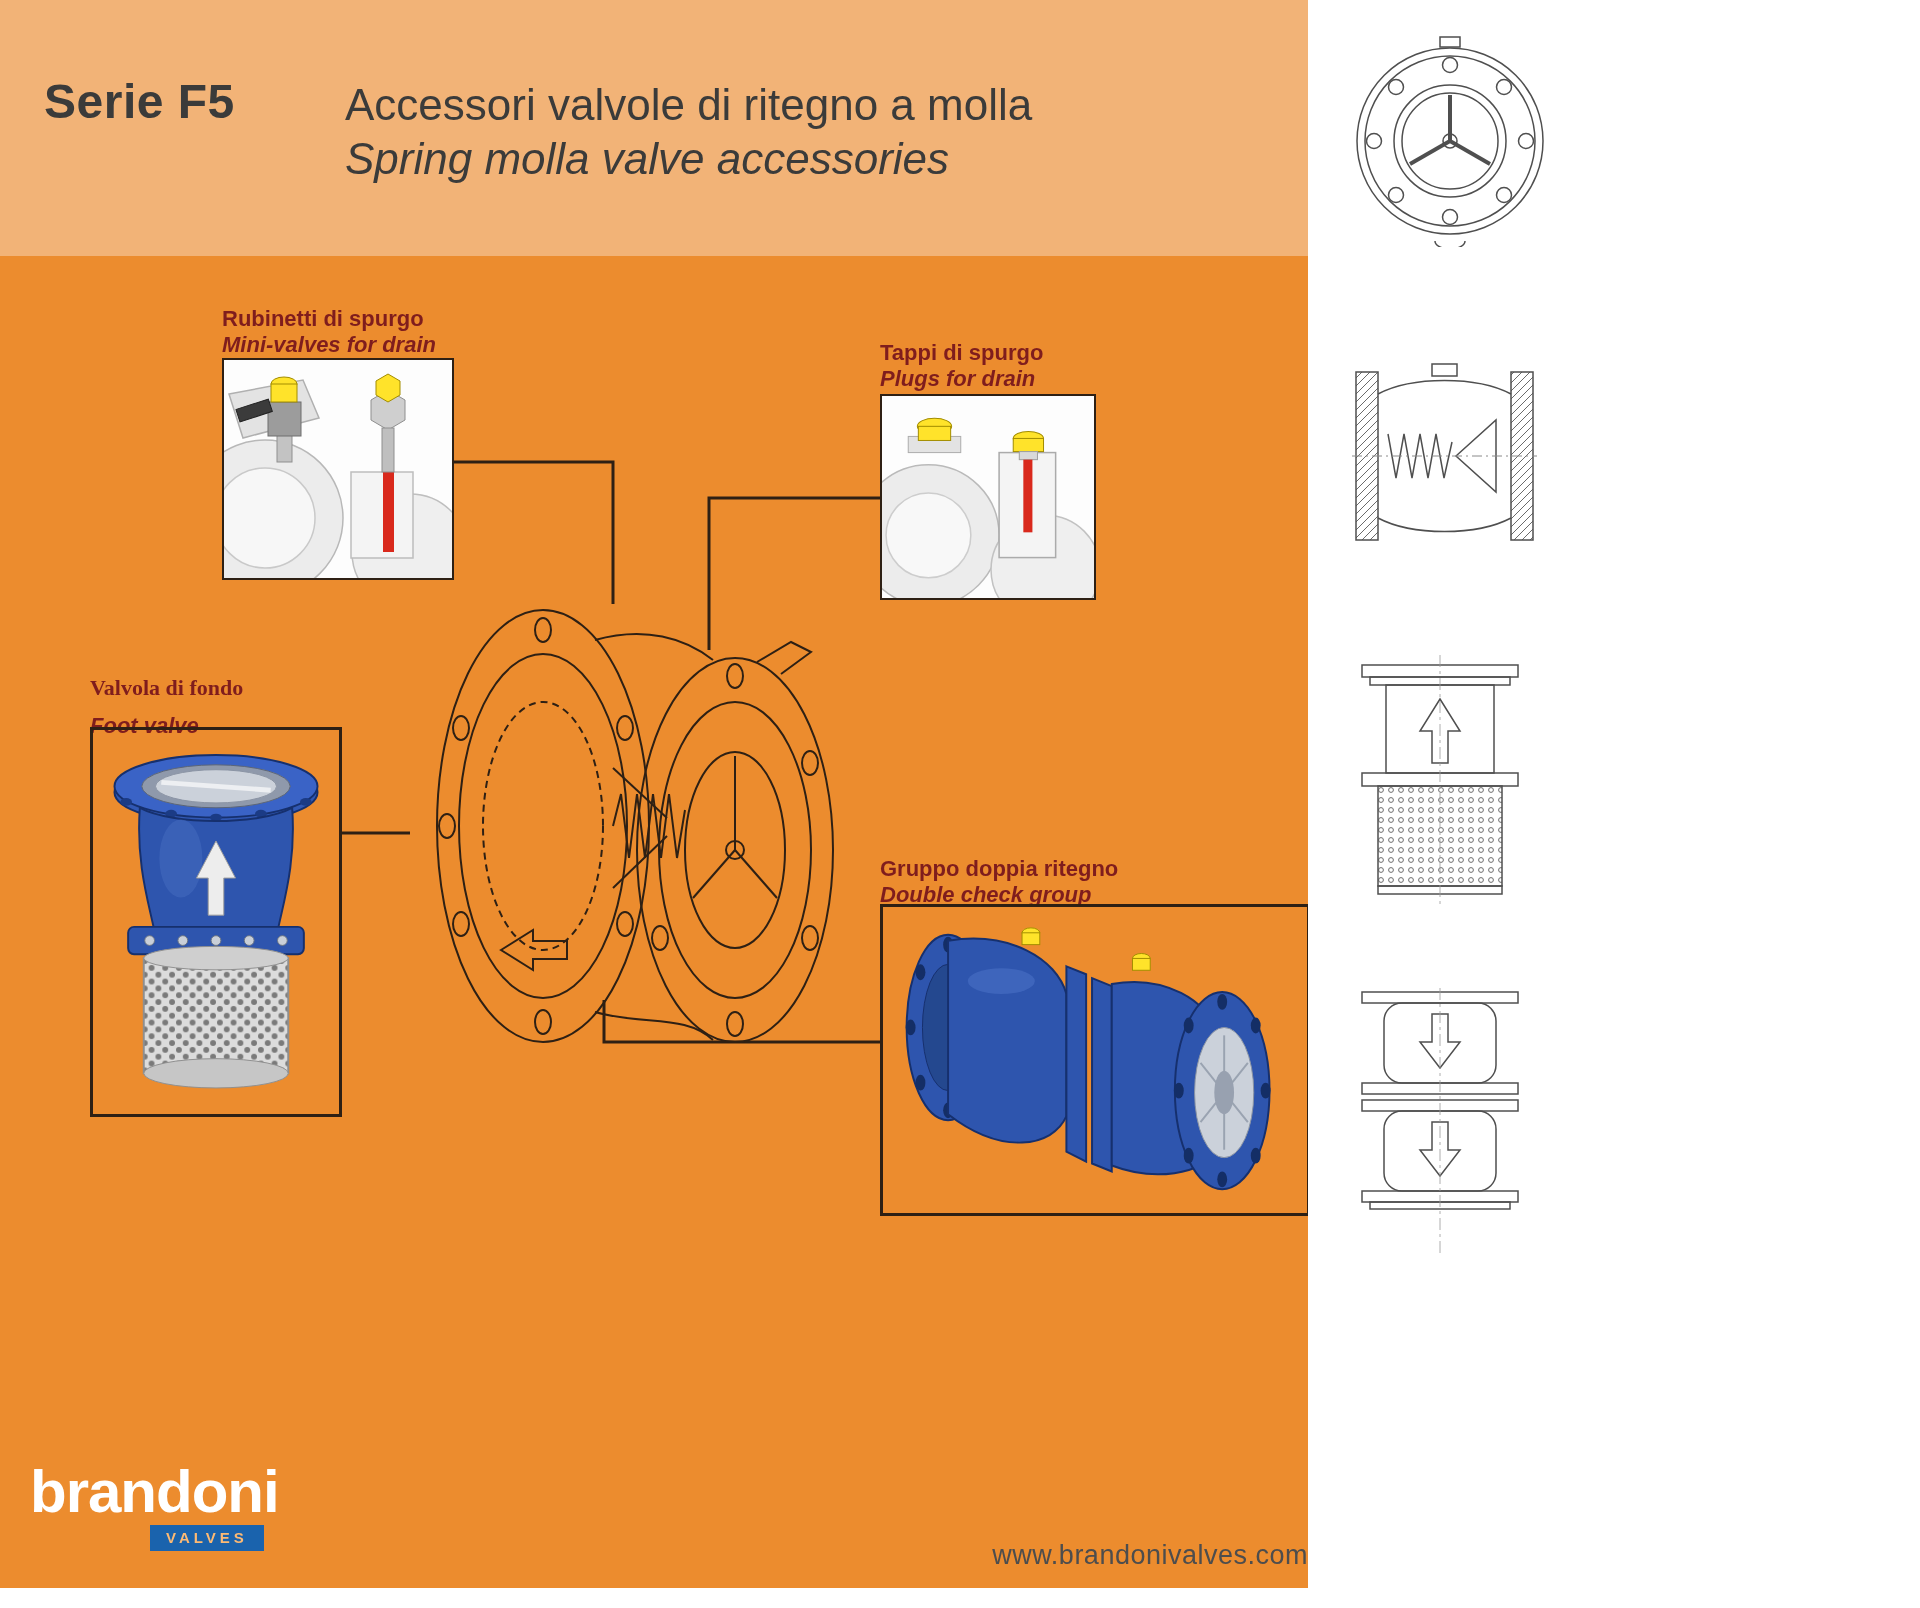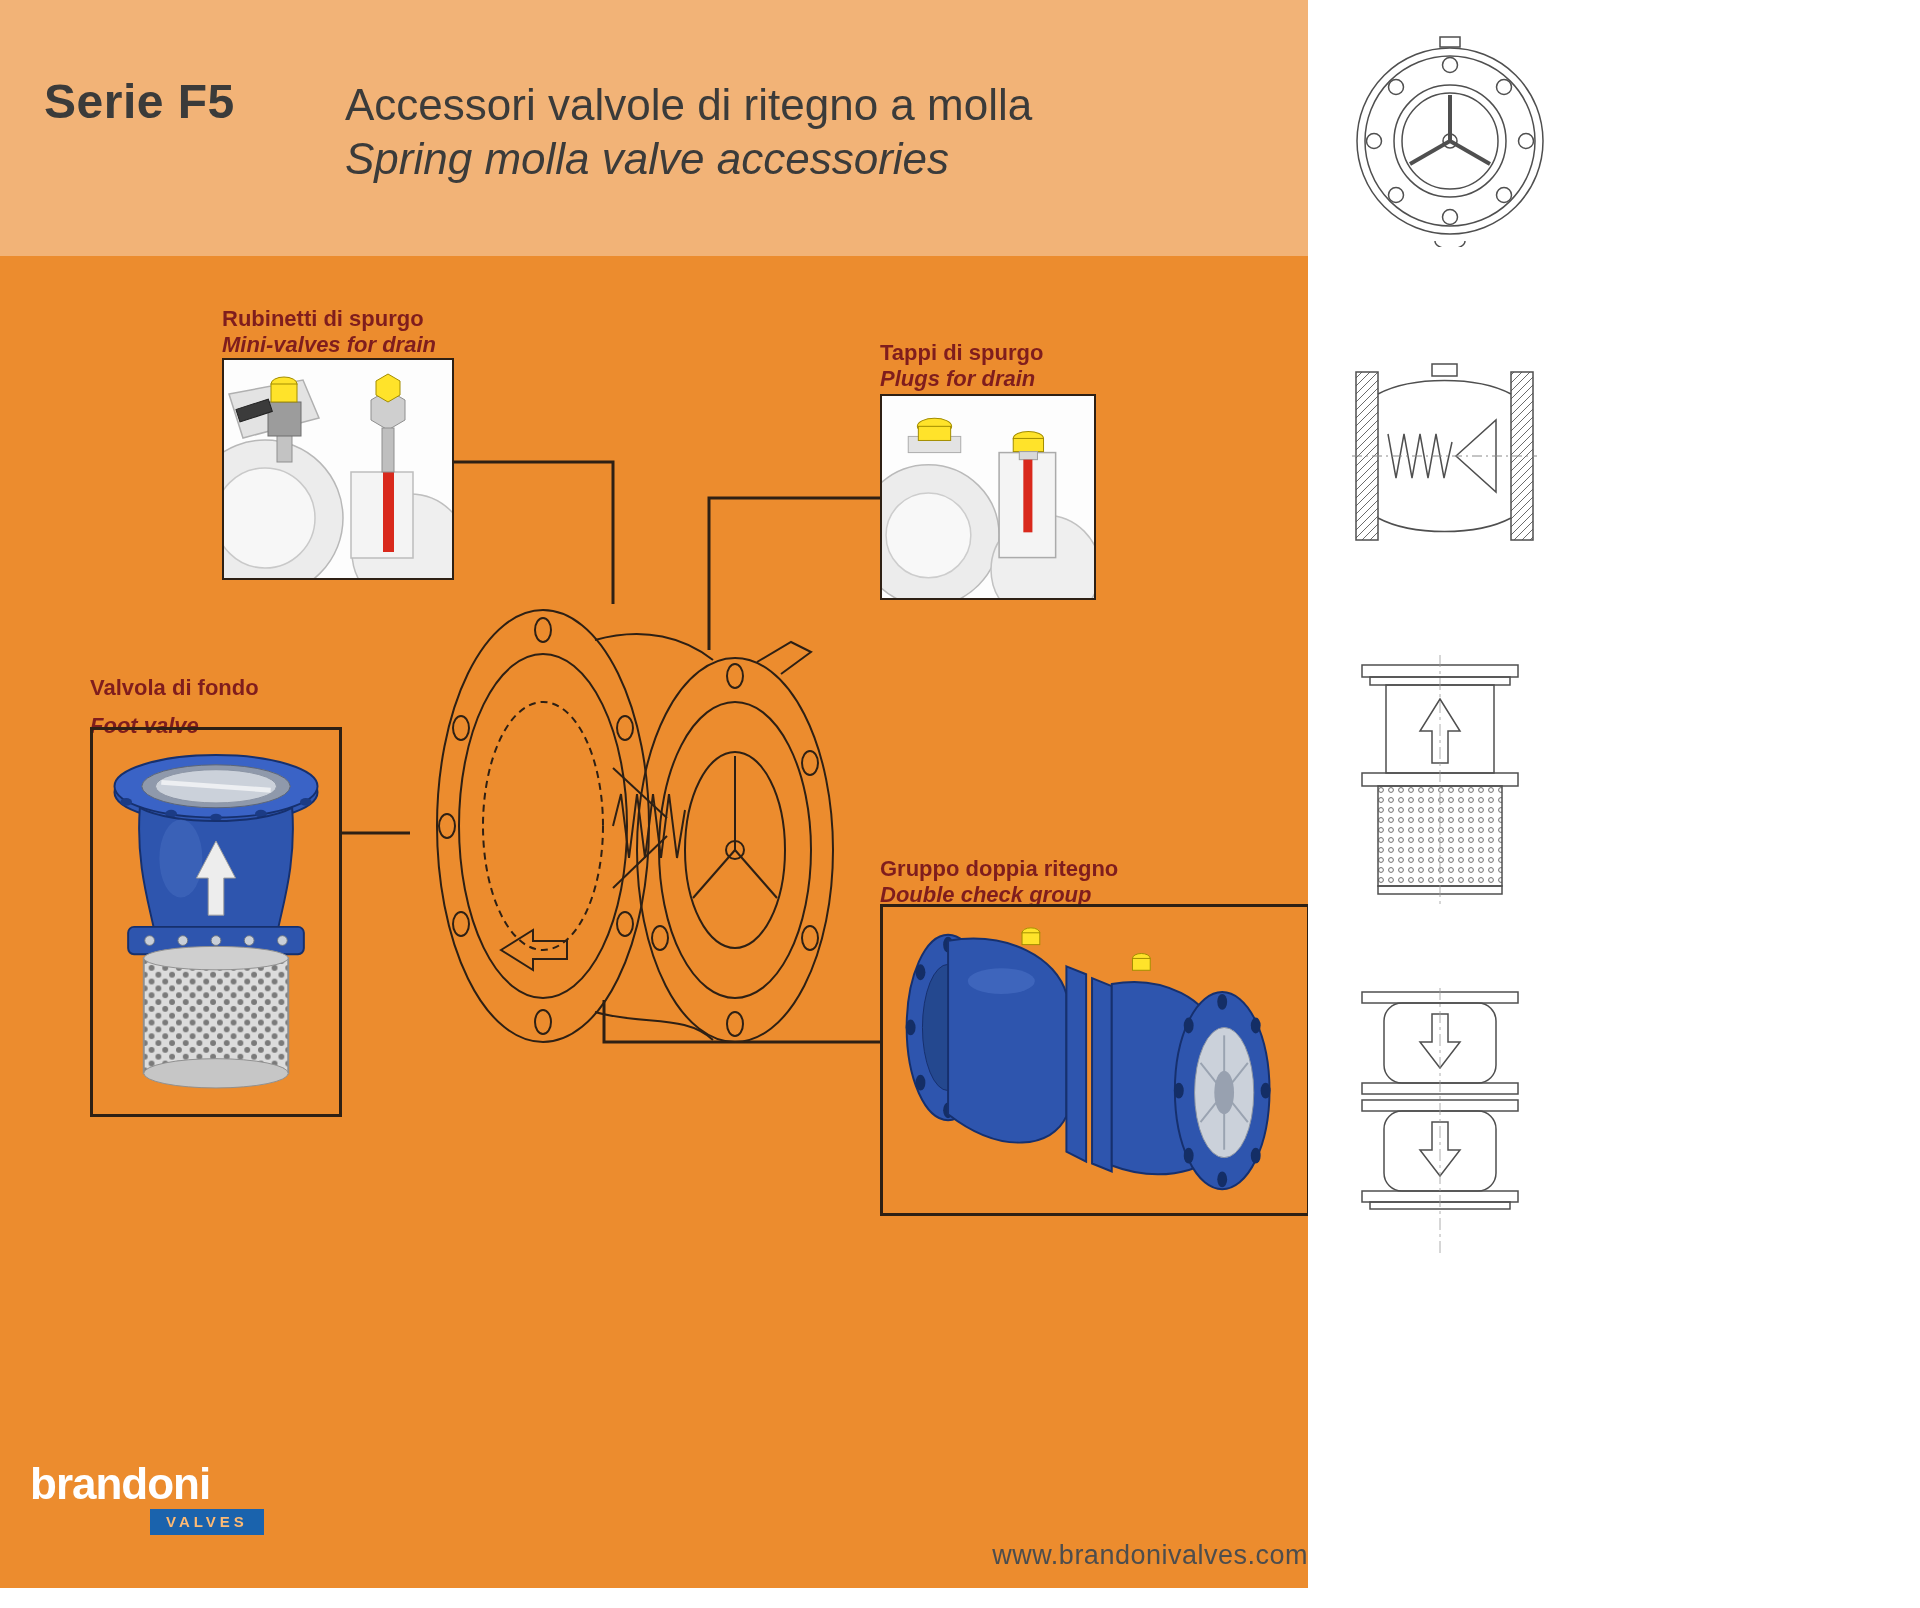--- a/index.html
+++ b/index.html
@@ -26,21 +26,21 @@
   .box svg { display:block; width:100%; height:100%; }
 
   .connector-svg { position:absolute; left:0; top:0; width:1308px; height:1608px; pointer-events:none; }
 
   .central-drawing { position:absolute; left:405px; top:598px; width:455px; height:465px; }
 
   .sidebar { position:absolute; left:1308px; top:0; width:612px; height:1608px; background:#ffffff; }
   .tech { position:absolute; }
 
   .logo { position:absolute; left:30px; top:1462px; }
-  .logo-name { font-size:44px; font-weight:bold; color:#ffffff; line-height:1; letter-spacing:-1px; }
+  .logo-name { font-size:60px; font-weight:bold; color:#ffffff; line-height:1; letter-spacing:-1px; }
   .logo-valves { display:inline-block; background:#1A63AD; color:#fdba74; font-size:15px; font-weight:bold; letter-spacing:4px; padding:4px 16px 5px 16px; margin-left:120px; margin-top:3px; }
   .website { position:absolute; left:0; top:1540px; width:1308px; text-align:right; font-size:27px; color:#4D4D4D; letter-spacing:0.5px; }
 </style>
 </head>
 <body>
 
 <div class="page">
 
   <div class="main-area">
 
@@ -124,21 +124,21 @@
         <ellipse cx="52" cy="30" rx="17" ry="8" fill="#FFE32A" stroke="#A38D00"></ellipse>
         <rect x="36" y="30" width="32" height="14" fill="#FFE32A" stroke="#A38D00"></rect>
         <rect x="116" y="56" width="56" height="104" fill="#F4F4F4" stroke="#ABABAB" stroke-width="1.5"></rect>
         <ellipse cx="145" cy="42" rx="15" ry="7" fill="#FFE32A" stroke="#A38D00"></ellipse>
         <rect x="130" y="42" width="30" height="13" fill="#FFE32A" stroke="#A38D00"></rect>
         <rect x="136" y="55" width="18" height="8" fill="#D9D9D9" stroke="#9F9F9F"></rect>
         <rect x="140" y="63" width="9" height="72" fill="#D9291C"></rect>
       </svg>
     </div>
 
-    <div class="callout-label" style="left:90px; top:675px;">Valvola di fondo</div>
+    <div class="callout-label" style="left:90px; top:675px;font-family:Liberation Serif, serif;">Valvola di fondo</div>
     <div class="callout-label en" style="left:90px; top:713px;">Foot valve</div>
     <div class="box" style="left:90px; top:727px; width:252px; height:390px;">
       <svg viewBox="0 0 252 390">
         <defs>
           <pattern id="fvdots" width="14" height="14" patternUnits="userSpaceOnUse">
             <rect width="14" height="14" fill="#DCDCDC"></rect>
             <circle cx="4" cy="4" r="3" fill="#7A7A7A"></circle>
             <circle cx="11" cy="11" r="3" fill="#7A7A7A"></circle>
           </pattern>
         </defs>

